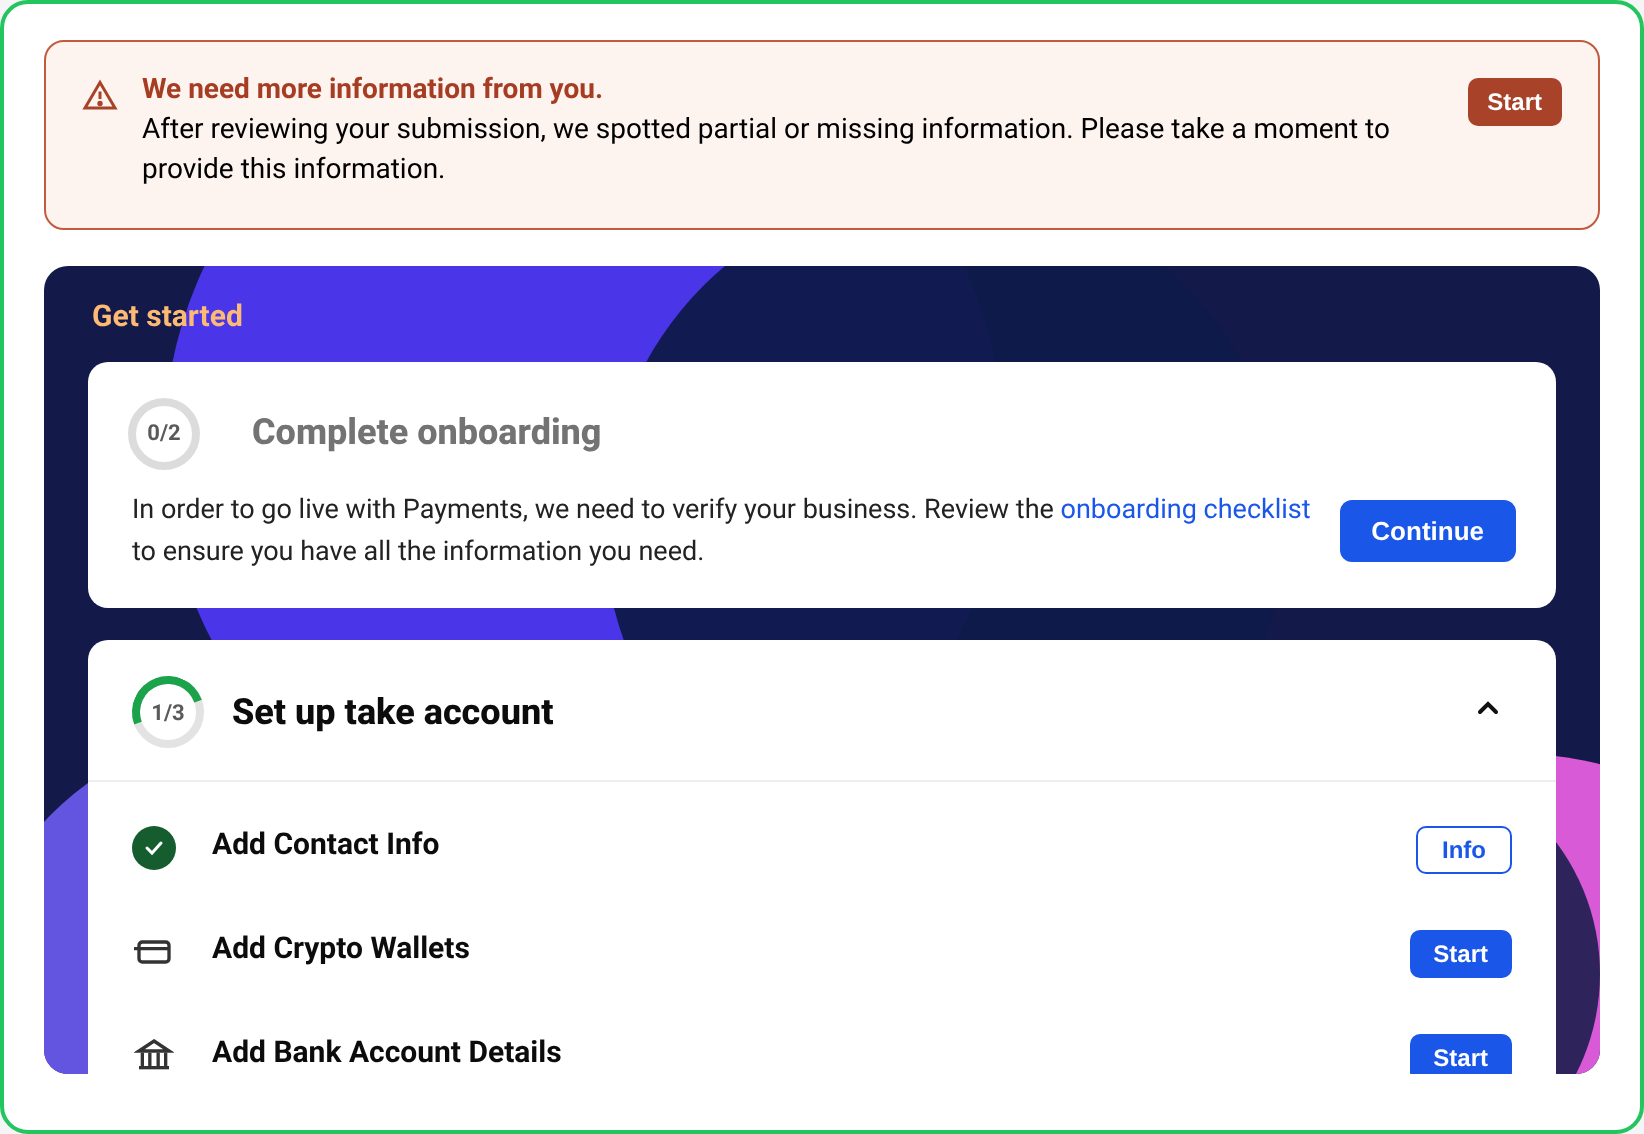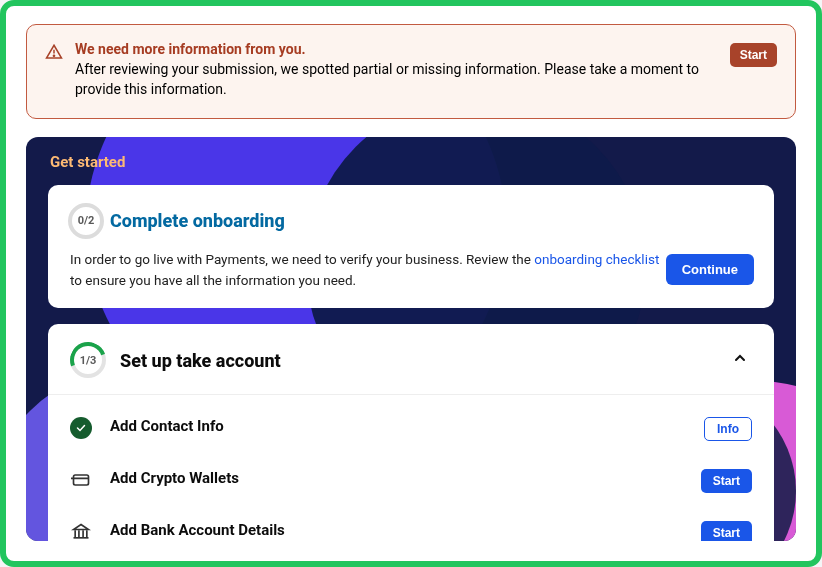--- a/index.html
+++ b/index.html
@@ -11,21 +11,21 @@
       overflow: hidden;
     }
     .page {
       width: 822px;
       height: 567px;
       background: #ffffff;
       border-radius: 14px;
       padding: 18px 20px 0 20px;
       position: relative;
       overflow: hidden;
-      border: 6px solid #22c55e;
+      border: 2px solid #22c55e;
     }
 
     
     .alert {
       border: 1px solid #c25a40;
       background: #fdf4ef;
       border-radius: 10px;
       padding: 16px 18px 18px 18px;
       display: flex;
       align-items: flex-start;
@@ -117,21 +117,21 @@
 
     .card {
       background: #ffffff;
       border-radius: 10px;
       padding: 18px 20px;
       margin-bottom: 16px;
     }
     .card-header {
       display: flex;
       align-items: center;
-      gap: 6px;
+      gap: 26px;
       margin-bottom: 10px;
     }
     .ring {
       width: 36px; height: 36px;
       border-radius: 50%;
       display: flex;
       align-items: center;
       justify-content: center;
       font-size: 11px;
       font-weight: 700;
@@ -151,21 +151,21 @@
       inset: -4px;
       border-radius: 50%;
       border: 4px solid transparent;
       border-top-color: #1aa34a;
       border-right-color: #1aa34a;
       transform: rotate(-65deg);
     }
     .card-title {
       font-size: 18px;
       font-weight: 800;
-      color: #0369a1;
+      color: #737373;
     }
     .card-row {
       display: flex;
       align-items: flex-start;
       gap: 6px;
     }
     .card-desc {
       flex: 1 1 auto;
       font-size: 13.5px;
       line-height: 1.55;

